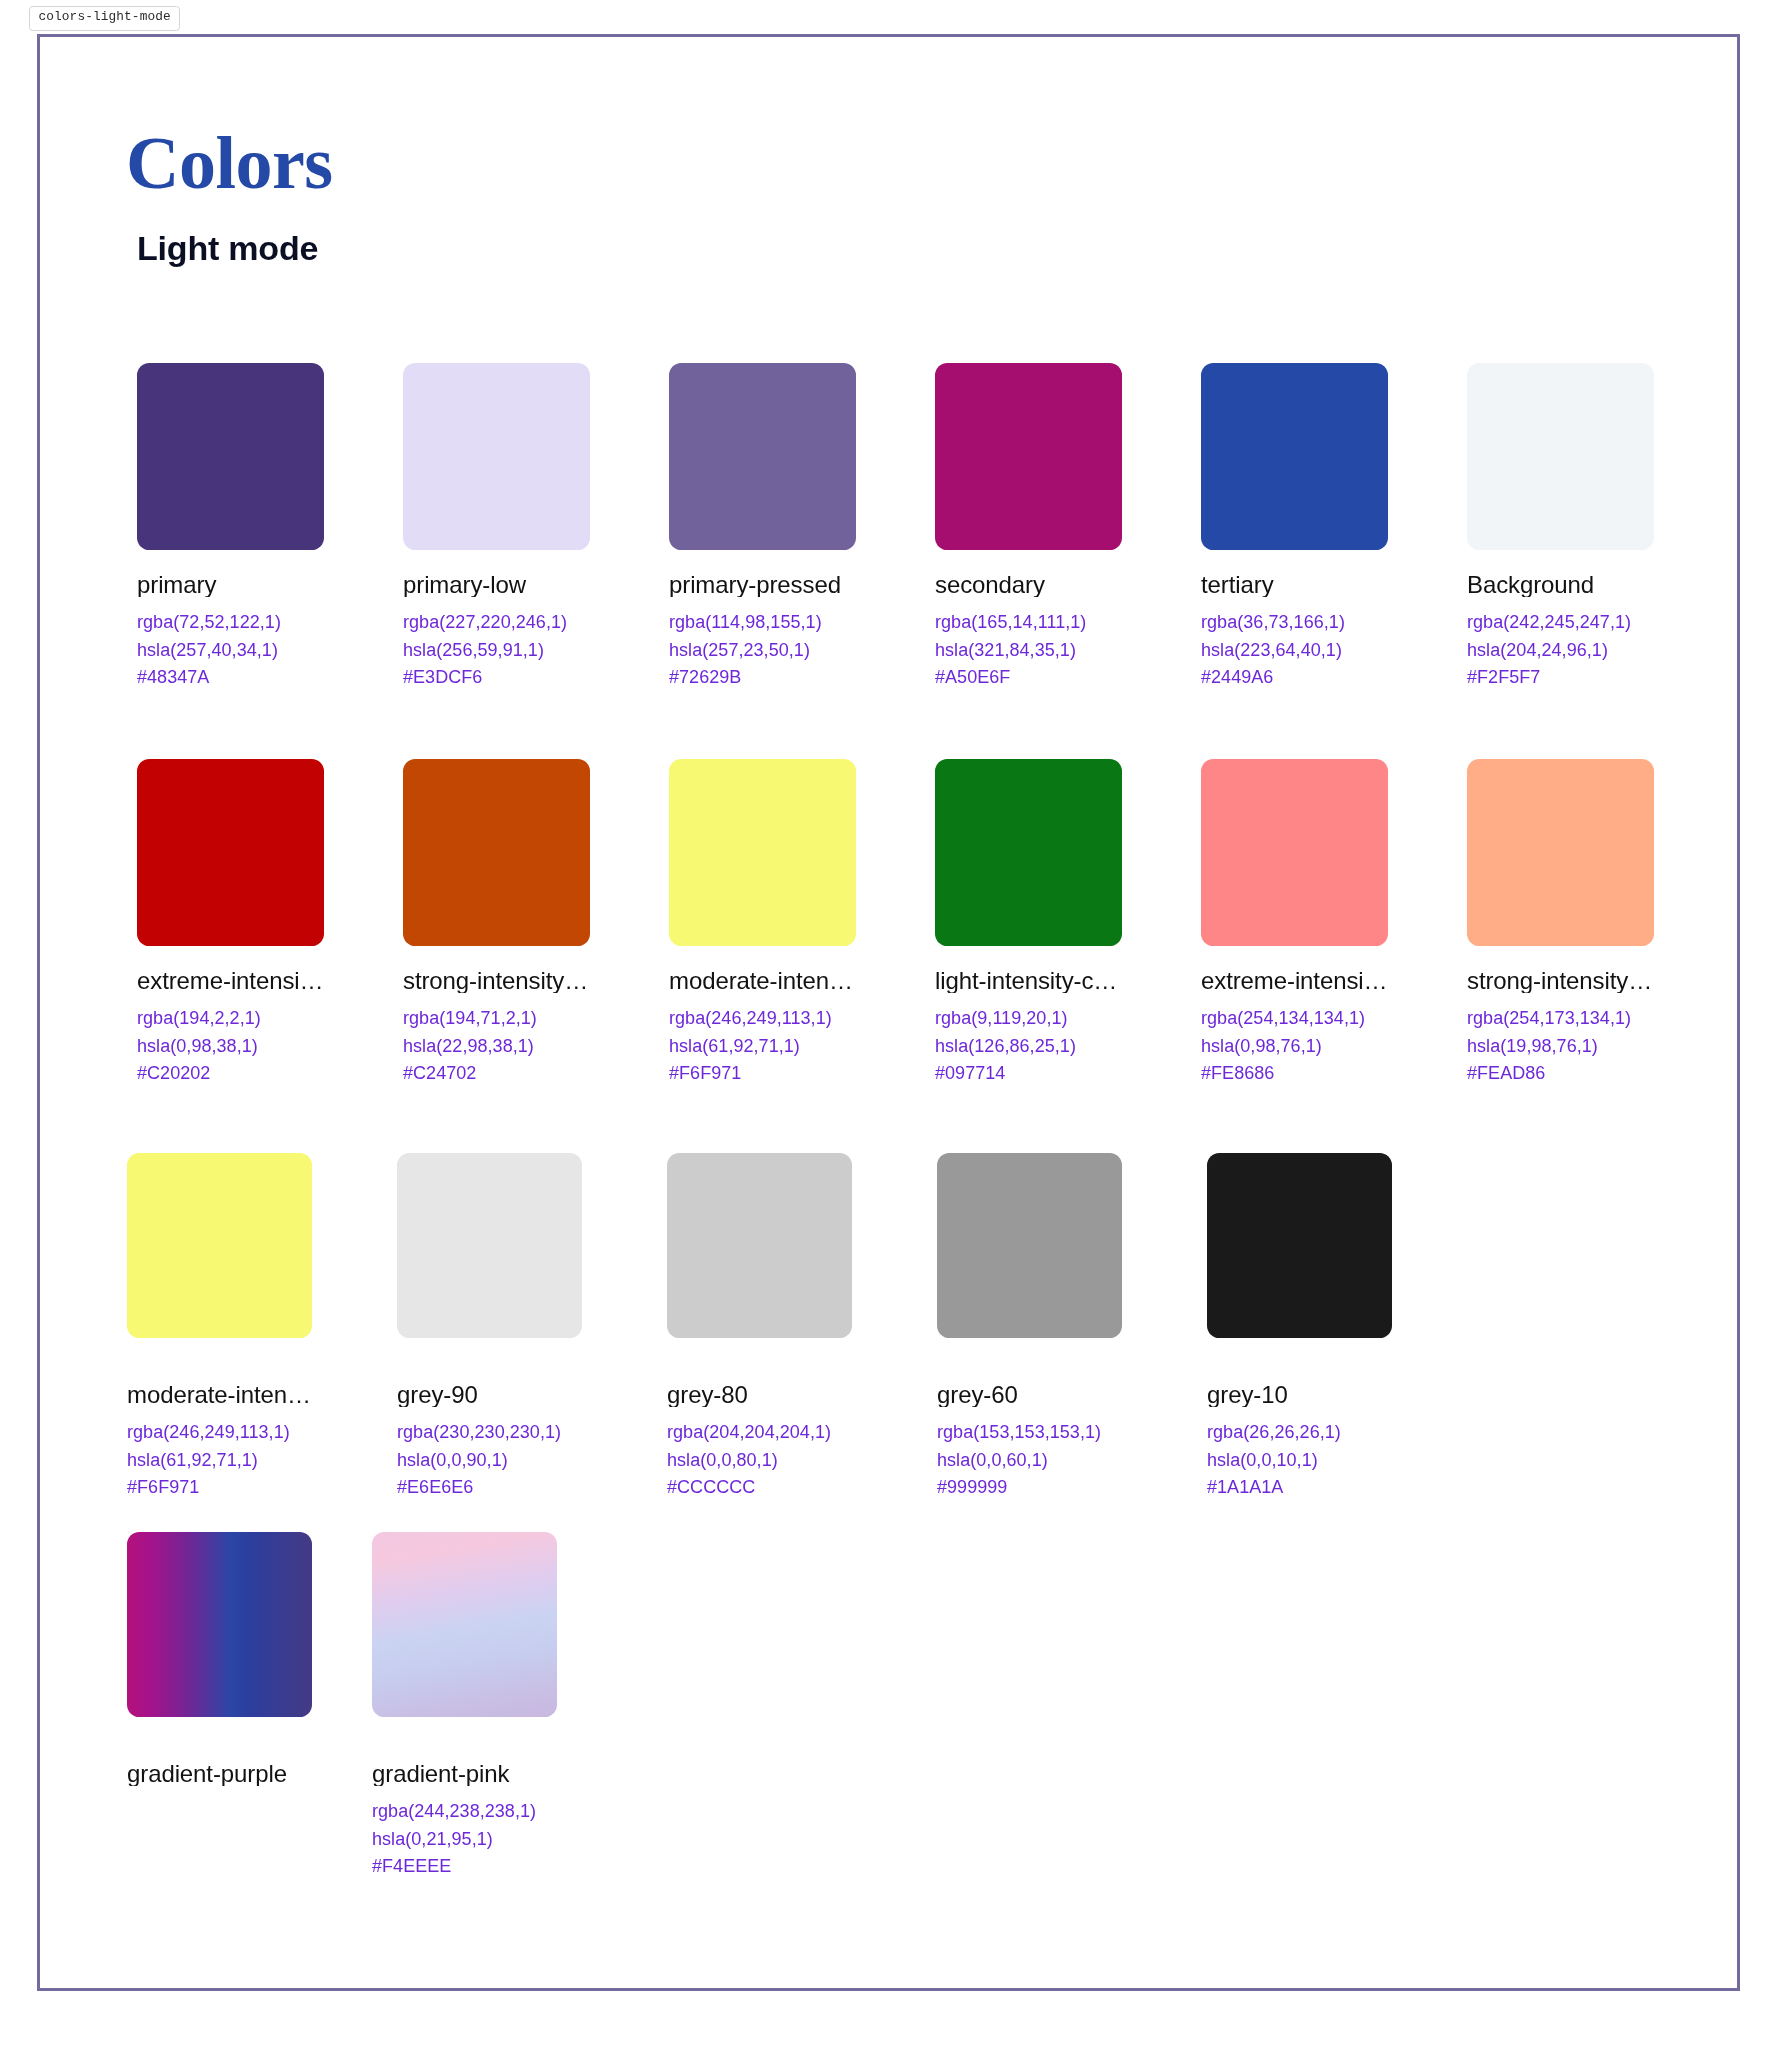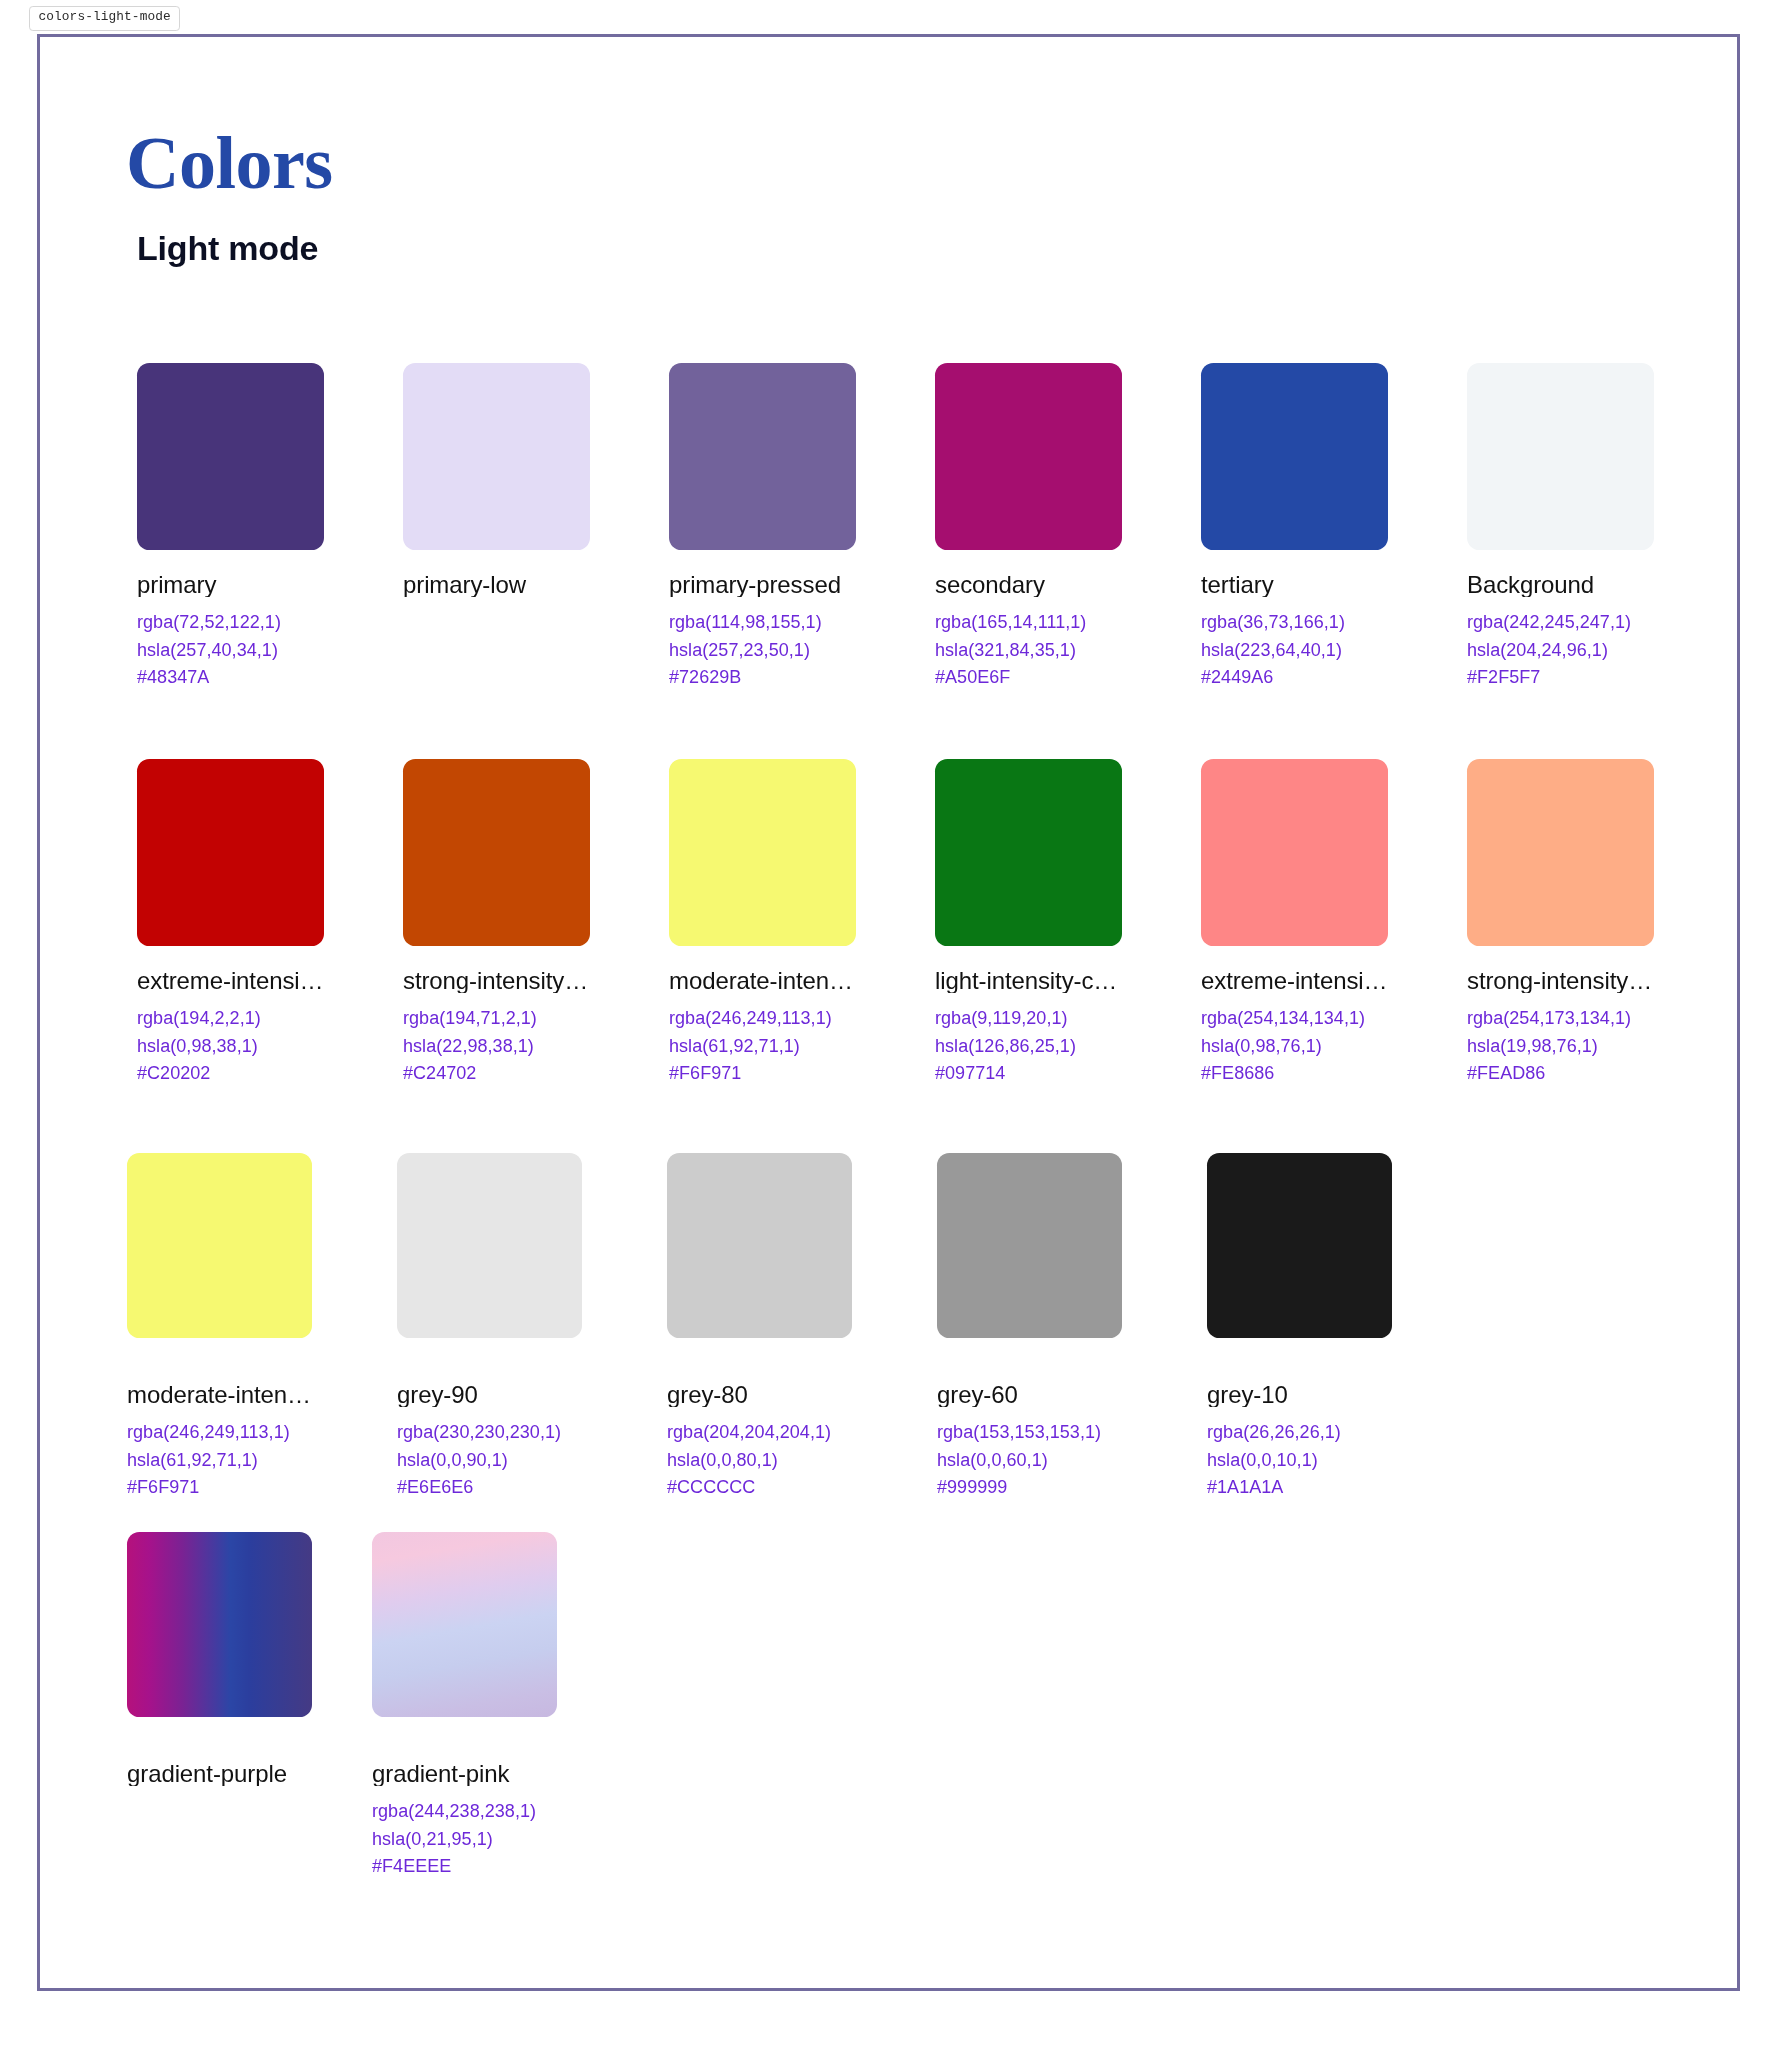--- a/index.html
+++ b/index.html
@@ -127,20 +127,25 @@
         <div class="name">primary</div>
         <div class="vals">
           <div class="val">rgba(72,52,122,1)</div>
           <div class="val">hsla(257,40,34,1)</div>
           <div class="val">#48347A</div>
         </div>
       </div>
       <div class="cell">
         <div class="swatch" style="background-color: rgb(227, 220, 246);"></div>
         <div class="name">primary-low</div>
+        <div class="vals">
+          <div class="val">rgba(227,220,246,1)</div>
+          <div class="val">hsla(256,59,91,1)</div>
+          <div class="val">#E3DCF6</div>
+        </div>
       </div>
       <div class="cell">
         <div class="swatch" style="background-color: rgb(114, 98, 155);"></div>
         <div class="name">primary-pressed</div>
         <div class="vals">
           <div class="val">rgba(114,98,155,1)</div>
           <div class="val">hsla(257,23,50,1)</div>
           <div class="val">#72629B</div>
         </div>
       </div>

